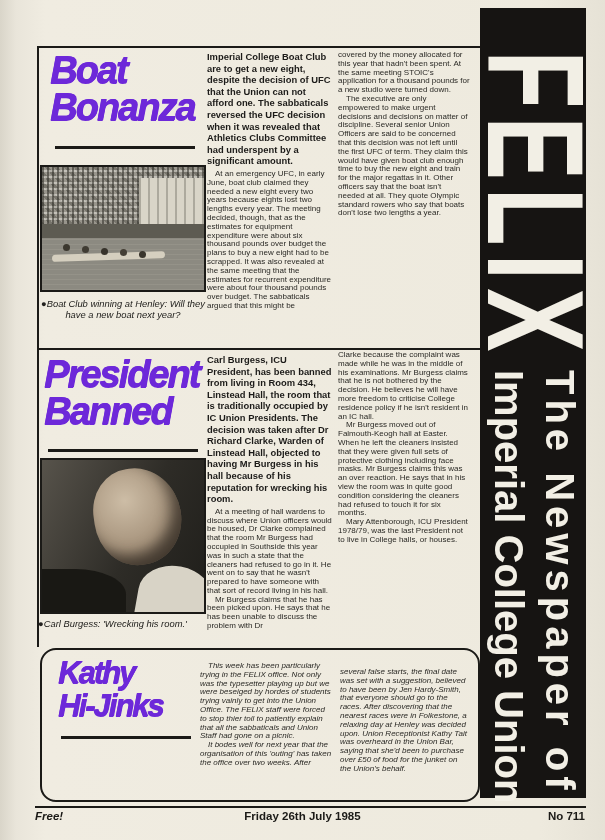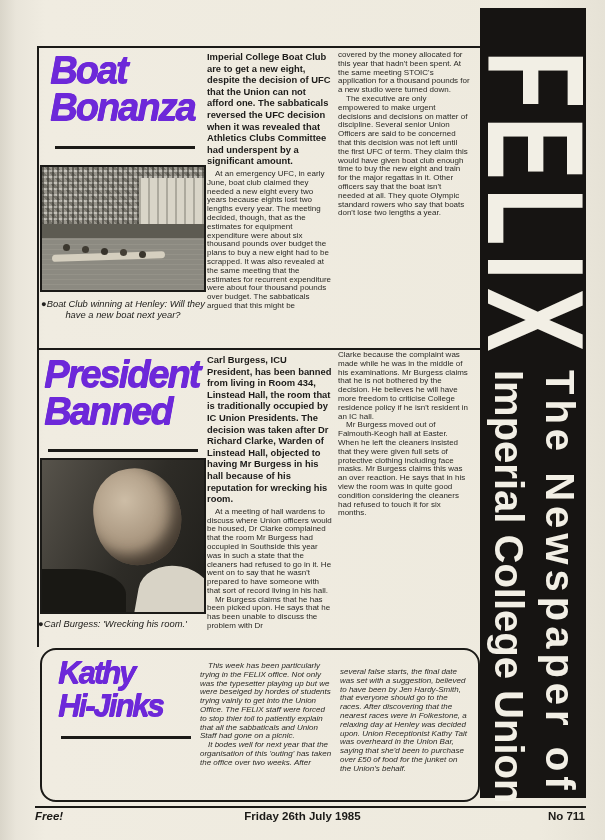--- a/index.html
+++ b/index.html
@@ -124,20 +124,21 @@
 <div class="caption" style="left:38px;top:618px;width:175px;">●Carl Burgess: 'Wrecking his room.'</div>
 
 <div class="col" style="left:207px;top:354px;width:126px;height:290px;">
   <p class="lede">Carl Burgess, ICU President, has been banned from living in Room 434, Linstead Hall, the room that is traditionally occupied by IC Union Presidents. The decision was taken after Dr Richard Clarke, Warden of Linstead Hall, objected to having Mr Burgess in his hall because of his reputation for wrecking his room.</p>
   <p class="btxt ind">At a meeting of hall wardens to discuss where Union officers would be housed, Dr Clarke complained that the room Mr Burgess had occupied in Southside this year was in such a state that the cleaners had refused to go in it. He went on to say that he wasn't prepared to have someone with that sort of record living in his hall.</p>
   <p class="btxt ind">Mr Burgess claims that he has been picked upon. He says that he has been unable to discuss the problem with Dr</p>
 </div>
 <div class="col" style="left:338px;top:351px;width:132px;height:293px;">
   <p class="btxt">Clarke because the complaint was made while he was in the middle of his examinations. Mr Burgess claims that he is not bothered by the decision. He believes he will have more freedom to criticise College residence policy if he isn't resident in an IC hall.</p>
   <p class="btxt ind">Mr Burgess moved out of Falmouth-Keogh hall at Easter. When he left the cleaners insisted that they were given full sets of protective clothing including face masks. Mr Burgess claims this was an over reaction. He says that in his view the room was in quite good condition considering the cleaners had refused to touch it for six months.</p>
+  <p class="btxt ind">Mary Attenborough, ICU President 1978/79, was the last President not to live in College halls, or houses.</p>
 </div>
 
 <div class="henley-box">
   <div class="headline small" style="left:16px;top:6px;">
     <span>Kathy</span>
     <span>Hi-Jinks</span>
   </div>
   <div class="rule" style="left:19px;top:86px;width:130px;height:3px;"></div>
   <div class="col it" style="left:158px;top:12px;width:132px;height:132px;">
     <p class="btxt it ind">This week has been particularly trying in the FELIX office. Not only was the typesetter playing up but we were beseiged by hordes of students trying vainly to get into the Union Office. The FELIX staff were forced to stop thier toil to patiently explain that all the sabbaticals and Union Staff had gone on a picnic.</p>

